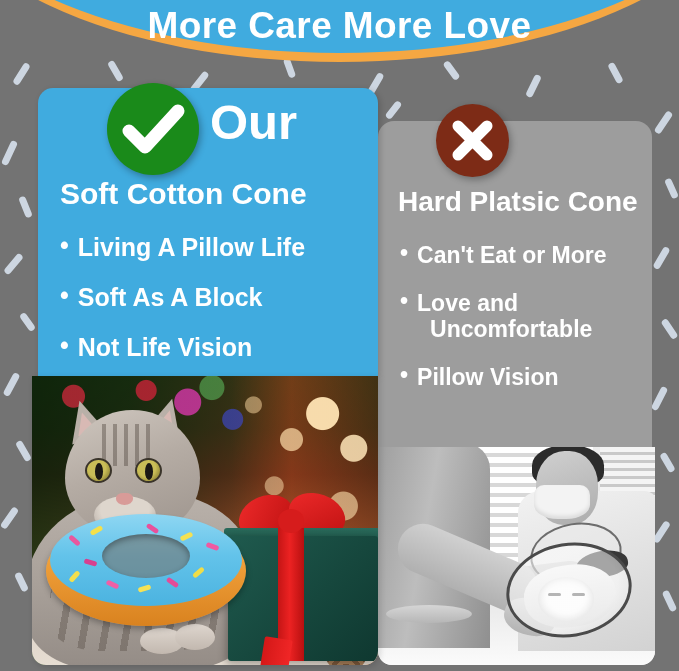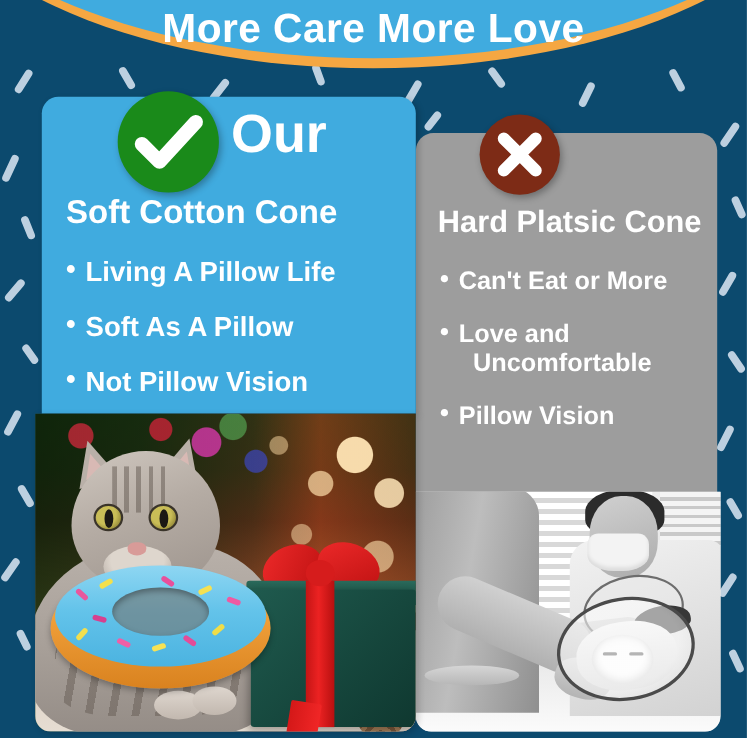--- a/index.html
+++ b/index.html
@@ -1,19 +1,19 @@
 <!DOCTYPE html>
 <html><head>
 <meta charset="utf-8">
 <style>
   * { margin:0; padding:0; box-sizing:border-box; }
   html,body { width:679px; height:671px; overflow:hidden; background:#ffffff;
               font-family:"Liberation Sans", sans-serif; }
 
-  #stage { position:relative; width:679px; height:671px; background:#0c4a6e; }
+  #stage { position:relative; width:679px; height:671px; background:#737373; }
 
   
   .confetti { position:absolute; background:#dde7f5; border-radius:4px;
               opacity:.85; }
 
   
   .banner-orange{
     position:absolute; left:-70px; top:-130px; width:819px; height:192px;
     background:#f5a742; border-radius:0 0 50% 50%/0 0 100% 100%; z-index:3;
   }
@@ -371,25 +371,25 @@
   <div class="sub-our">Soft Cotton Cone</div>
   <div class="sub-other">Hard Platsic Cone</div>
 
   <ul class="list list-our">
     <li>
       <span class="bullet">•</span>
       <span class="li-text">Living A Pillow Life</span>
     </li>
     <li>
       <span class="bullet">•</span>
-      <span class="li-text">Soft As A Pillow</span>
-    </li>
-    <li>
-      <span class="bullet">•</span>
-      <span class="li-text">Not Pillow Vision</span>
+      <span class="li-text">Soft As A Block</span>
+    </li>
+    <li>
+      <span class="bullet">•</span>
+      <span class="li-text">Not Life Vision</span>
     </li>
   </ul>
 
   <ul class="list list-other">
     <li>
       <span class="bullet">•</span>
       <span class="li-text">Can't Eat or More</span>
     </li>
     <li>
       <span class="bullet">•</span>

